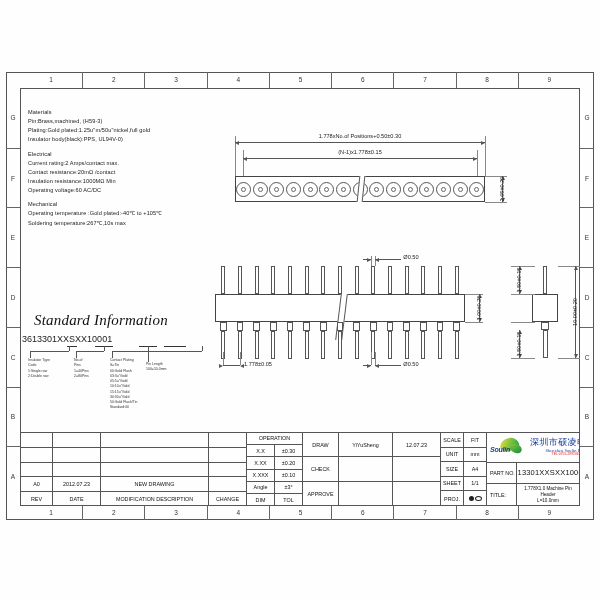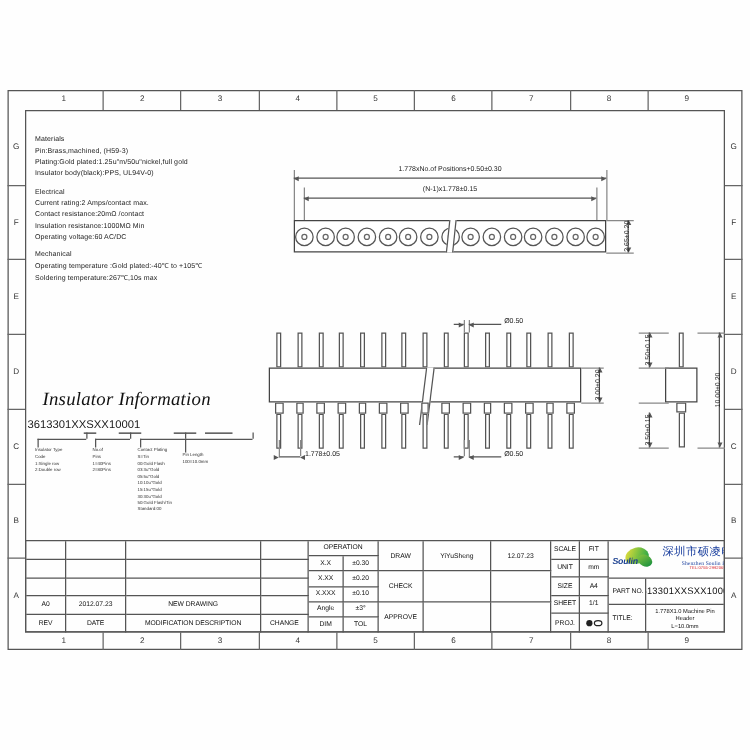--- a/index.html
+++ b/index.html
@@ -144,21 +144,21 @@
       <span class="ln">Insulation  resistance:1000MΩ  Min</span>
       <span class="ln">Operating  voltage:60  AC/DC</span>
     </div>
     <div class="grp">
       <span class="hd">Mechanical</span>
       <span class="ln">Operating  temperature  :Gold  plated:-40℃  to  +105℃</span>
       <span class="ln">Soldering  temperature:267℃,10s  max</span>
     </div>
   </div>
 
-  <div class="ord-title">Insulator Information</div>
+  <div class="ord-title">Standard Information</div>
   <div id="orderingRow" style="position: absolute; left: 22px; top: 334px; width: 210px; height: 16px; font-size: 9px;"><span style="left: 0px;">3613</span><span style="left: 26px;">30</span><span style="left: 46px;">1</span><div class="ord-ul" style="left: 45px; top: 12px; width: 10px;"></div><span style="left: 74px;">XX</span><div class="ord-ul" style="left: 73px; top: 12px; width: 18px;"></div><span style="left: 100px;">S</span><span style="left: 118px;">XX</span><div class="ord-ul" style="left: 117px; top: 12px; width: 18px;"></div><span style="left: 143px;">100</span><div class="ord-ul" style="left: 142px; top: 12px; width: 22px;"></div><span style="left: 170px;">01</span></div>
   <div id="orderingLegends" style="position: absolute; left: 22px; top: 346px; width: 220px; height: 62px;">
       <div class="lead" style="left: 47px; top: 0px; height: 5px;"></div>
       <div class="leadh" style="left: 8px; top: 5px; width: 39px;"></div>
       <div class="lead" style="left: 8px; top: 5px; height: 7px;"></div>
       <div class="legend" style="left: 6px; top: 12px;">
         <div>Insulator  Type</div>
         <div>Code</div>
         <div>1:Single  row</div>
         <div>2:Double  row</div>

